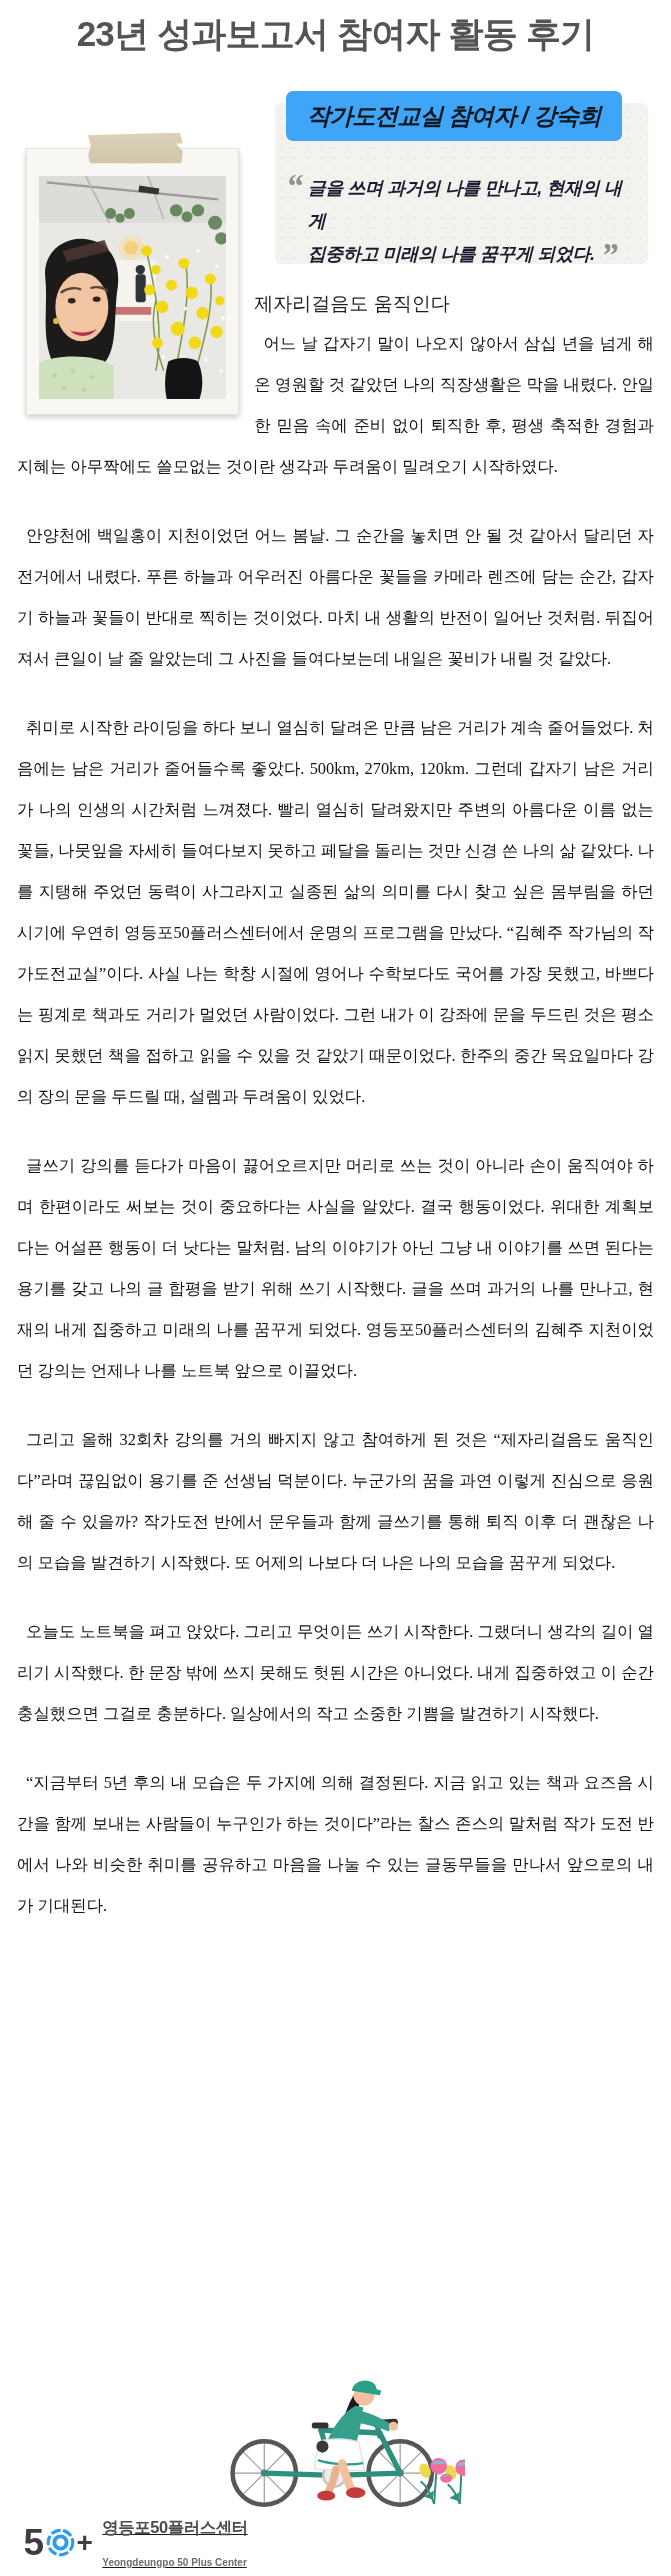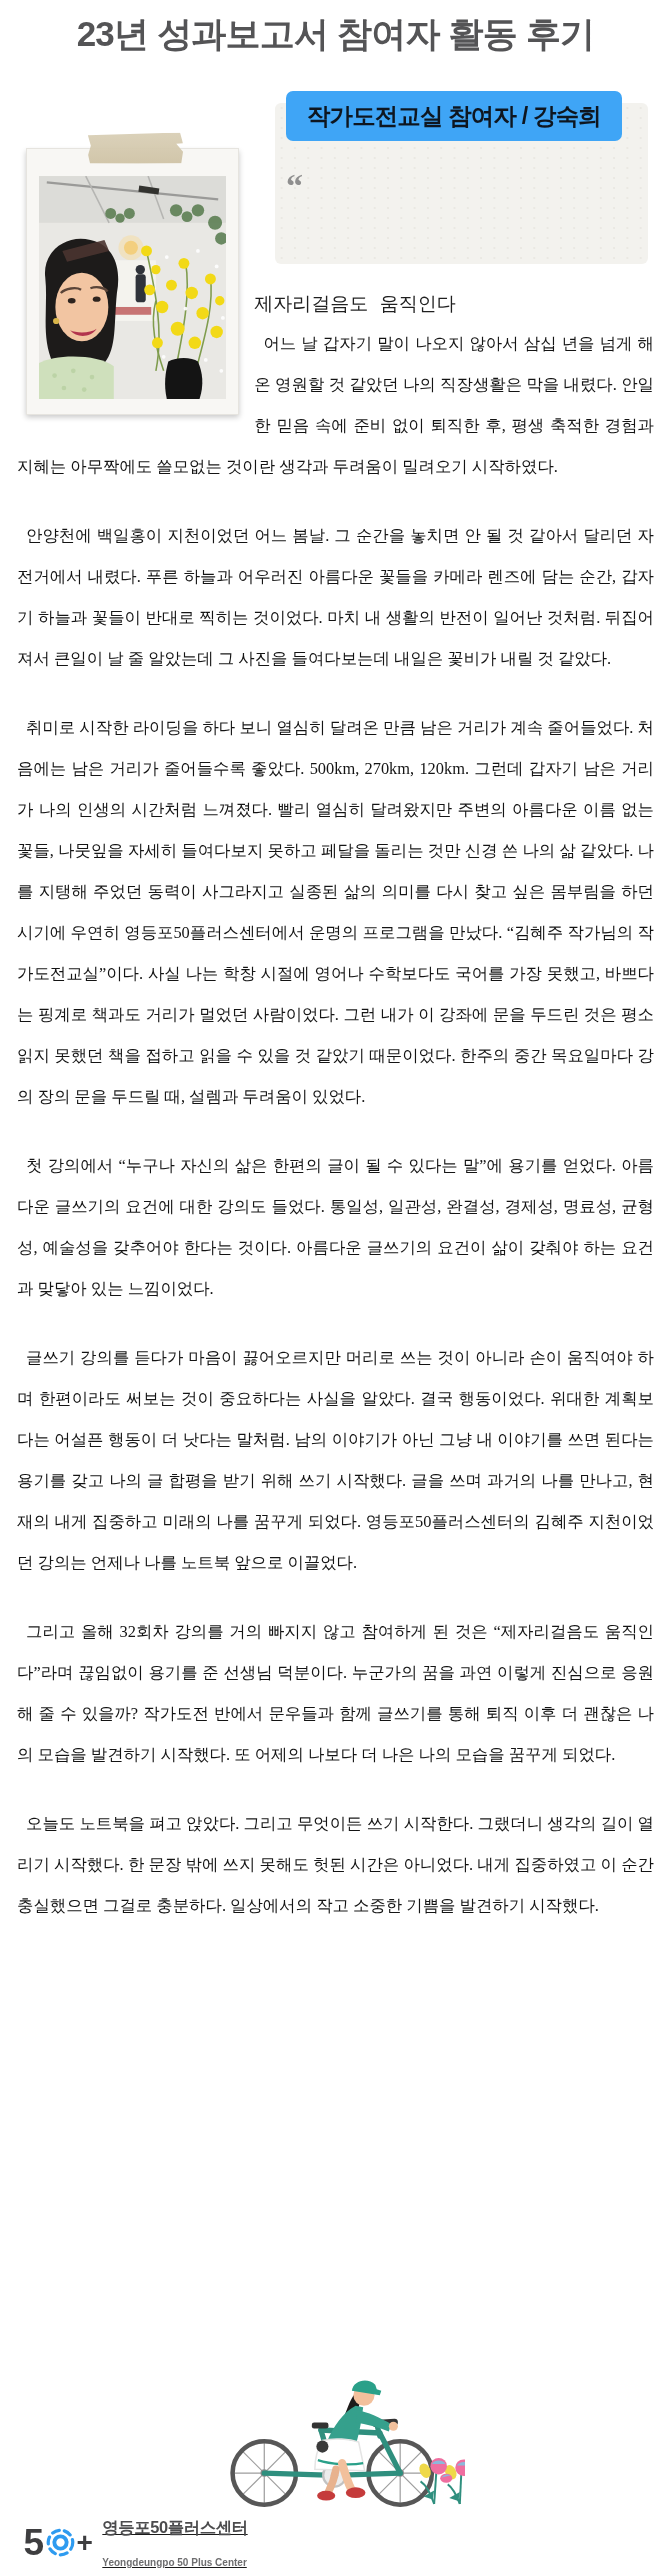--- a/index.html
+++ b/index.html
@@ -28,20 +28,21 @@
     transform:rotate(-.5deg);
     clip-path:polygon(0 6%,97% 0,100% 34%,93% 36%,100% 62%,98% 100%,2% 96%,0 70%,3% 40%);
   }
   .photo{width:187px;height:223px;overflow:hidden;background:#e8e7e3;}
   
   .quote-card{
     position:relative;margin:45px 6.2px 0 258px;height:161px;
     background:#f3f2ee;border-radius:6.2px;
     background-image:radial-gradient(#e9e7e1 0.8px,transparent 1px);
     background-size:13.3px 10px;
+    font-style:italic;
   }
   .badge{
     position:absolute;top:-12.5px;left:11px;height:50px;
     background:#3fa5f6;border-radius:7px;
     display:flex;align-items:center;padding:0 21px;
     font-size:23.4px;font-weight:800;color:#0e1620;letter-spacing:-0.8px;
     white-space:nowrap;
   }
   .quote-body{
     display:flex;align-items:flex-start;padding:69px 17px 0 11px;
@@ -51,21 +52,21 @@
     font-size:34px;font-weight:700;color:#8f8f8f;line-height:1;
   }
   .qmark.open{margin-right:4.7px;margin-top:-3.1px;}
   .qmark.close{margin-left:6.2px;vertical-align:-6.2px;display:inline-block;}
   .quote-text{
     font-size:18px;font-weight:800;color:#181c2e;line-height:33px;letter-spacing:-0.4px;
   }
   
   .heading{
     margin:26.5px 0 0 237px;
-    font-family:Liberation Mono, monospace;
+    font-family:Liberation Sans, sans-serif;
     font-size:19px;font-weight:400;color:#1f1f1f;
   }
   .paragraphs{margin-top:6.2px;}
   .para{
     font-family:"Liberation Serif","DejaVu Serif",serif;
     font-size:16.4px;line-height:41px;color:#141414;
     text-align:justify;text-indent:0.55em;
     margin:0 0 28px 0;
   }
   
@@ -175,32 +176,33 @@
               <circle cx="58" cy="274" r="3"></circle>
             </g>
         </svg>
       </div>
     </div>
 
     <div class="quote-card">
       <div class="badge">작가도전교실 참여자 / 강숙희</div>
       <div class="quote-body">
         <span class="qmark open">“</span>
+        <div class="quote-text"><span>글을 쓰며 과거의 나를 만나고, 현재의 내게</span><br><span>집중하고 미래의 나를 꿈꾸게 되었다.</span><span class="qmark close">”</span></div>
       </div>
     </div>
 
     <h2 class="heading">제자리걸음도 움직인다</h2>
     <div class="paragraphs">
         <p class="para">어느 날 갑자기 말이 나오지 않아서 삼십 년을 넘게 해 온 영원할 것 같았던 나의 직장생활은 막을 내렸다. 안일한 믿음 속에 준비 없이 퇴직한 후, 평생 축적한 경험과 지혜는 아무짝에도 쓸모없는 것이란 생각과 두려움이 밀려오기 시작하였다.</p>
         <p class="para">안양천에 백일홍이 지천이었던 어느 봄날. 그 순간을 놓치면 안 될 것 같아서 달리던 자전거에서 내렸다. 푸른 하늘과 어우러진 아름다운 꽃들을 카메라 렌즈에 담는 순간, 갑자기 하늘과 꽃들이 반대로 찍히는 것이었다. 마치 내 생활의 반전이 일어난 것처럼. 뒤집어져서 큰일이 날 줄 알았는데 그 사진을 들여다보는데 내일은 꽃비가 내릴 것 같았다.</p>
         <p class="para">취미로 시작한 라이딩을 하다 보니 열심히 달려온 만큼 남은 거리가 계속 줄어들었다. 처음에는 남은 거리가 줄어들수록 좋았다. 500km, 270km, 120km. 그런데 갑자기 남은 거리가 나의 인생의 시간처럼 느껴졌다. 빨리 열심히 달려왔지만 주변의 아름다운 이름 없는 꽃들, 나뭇잎을 자세히 들여다보지 못하고 페달을 돌리는 것만 신경 쓴 나의 삶 같았다. 나를 지탱해 주었던 동력이 사그라지고 실종된 삶의 의미를 다시 찾고 싶은 몸부림을 하던 시기에 우연히 영등포50플러스센터에서 운명의 프로그램을 만났다. “김혜주 작가님의 작가도전교실”이다. 사실 나는 학창 시절에 영어나 수학보다도 국어를 가장 못했고, 바쁘다는 핑계로 책과도 거리가 멀었던 사람이었다. 그런 내가 이 강좌에 문을 두드린 것은 평소 읽지 못했던 책을 접하고 읽을 수 있을 것 같았기 때문이었다. 한주의 중간 목요일마다 강의 장의 문을 두드릴 때, 설렘과 두려움이 있었다.</p>
-        <p class="para">첫 강의에서 “누구나 자신의 삶은 한편의 글이 될 수 있다는 말”에 용기를 얻었다. 아름다운 글쓰기의 요건에 대한 강의도 들었다. 통일성, 일관성, 완결성, 경제성, 명료성, 균형성, 예술성을 갖추어야 한다는 것이다. 아름다운 글쓰기의 요건이 삶이 갖춰야 하는 요건과 맞닿아 있는 느낌이었다.</p>
         <p class="para">글쓰기 강의를 듣다가 마음이 끓어오르지만 머리로 쓰는 것이 아니라 손이 움직여야 하며 한편이라도 써보는 것이 중요하다는 사실을 알았다. 결국 행동이었다. 위대한 계획보다는 어설픈 행동이 더 낫다는 말처럼. 남의 이야기가 아닌 그냥 내 이야기를 쓰면 된다는 용기를 갖고 나의 글 합평을 받기 위해 쓰기 시작했다. 글을 쓰며 과거의 나를 만나고, 현재의 내게 집중하고 미래의 나를 꿈꾸게 되었다. 영등포50플러스센터의 김혜주 지천이었던 강의는 언제나 나를 노트북 앞으로 이끌었다.</p>
         <p class="para">그리고 올해 32회차 강의를 거의 빠지지 않고 참여하게 된 것은 “제자리걸음도 움직인다”라며 끊임없이 용기를 준 선생님 덕분이다. 누군가의 꿈을 과연 이렇게 진심으로 응원해 줄 수 있을까? 작가도전 반에서 문우들과 함께 글쓰기를 통해 퇴직 이후 더 괜찮은 나의 모습을 발견하기 시작했다. 또 어제의 나보다 더 나은 나의 모습을 꿈꾸게 되었다.</p>
         <p class="para">오늘도 노트북을 펴고 앉았다. 그리고 무엇이든 쓰기 시작한다. 그랬더니 생각의 길이 열리기 시작했다. 한 문장 밖에 쓰지 못해도 헛된 시간은 아니었다. 내게 집중하였고 이 순간 충실했으면 그걸로 충분하다. 일상에서의 작고 소중한 기쁨을 발견하기 시작했다.</p>
+        <p class="para">“지금부터 5년 후의 내 모습은 두 가지에 의해 결정된다. 지금 읽고 있는 책과 요즈음 시간을 함께 보내는 사람들이 누구인가 하는 것이다”라는 찰스 존스의 말처럼 작가 도전 반에서 나와 비슷한 취미를 공유하고 마음을 나눌 수 있는 글동무들을 만나서 앞으로의 내가 기대된다.</p>
       </div>
 
   </div>
 
   <div class="footer">
     <div class="bike-wrap">
       <svg viewBox="0 0 340 200" width="258" height="151">
 
         <g stroke="#9d9d9d" stroke-width="1.6">
           <line x1="75" y1="113" x2="75" y2="197"></line>

